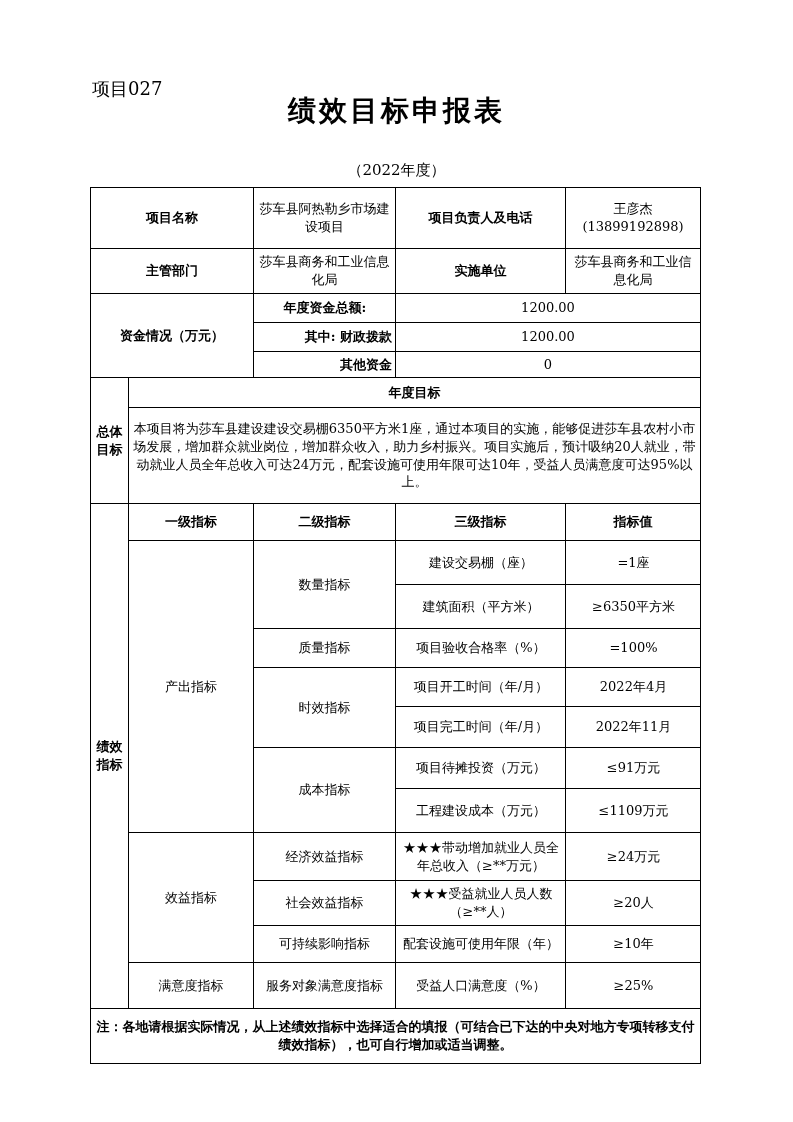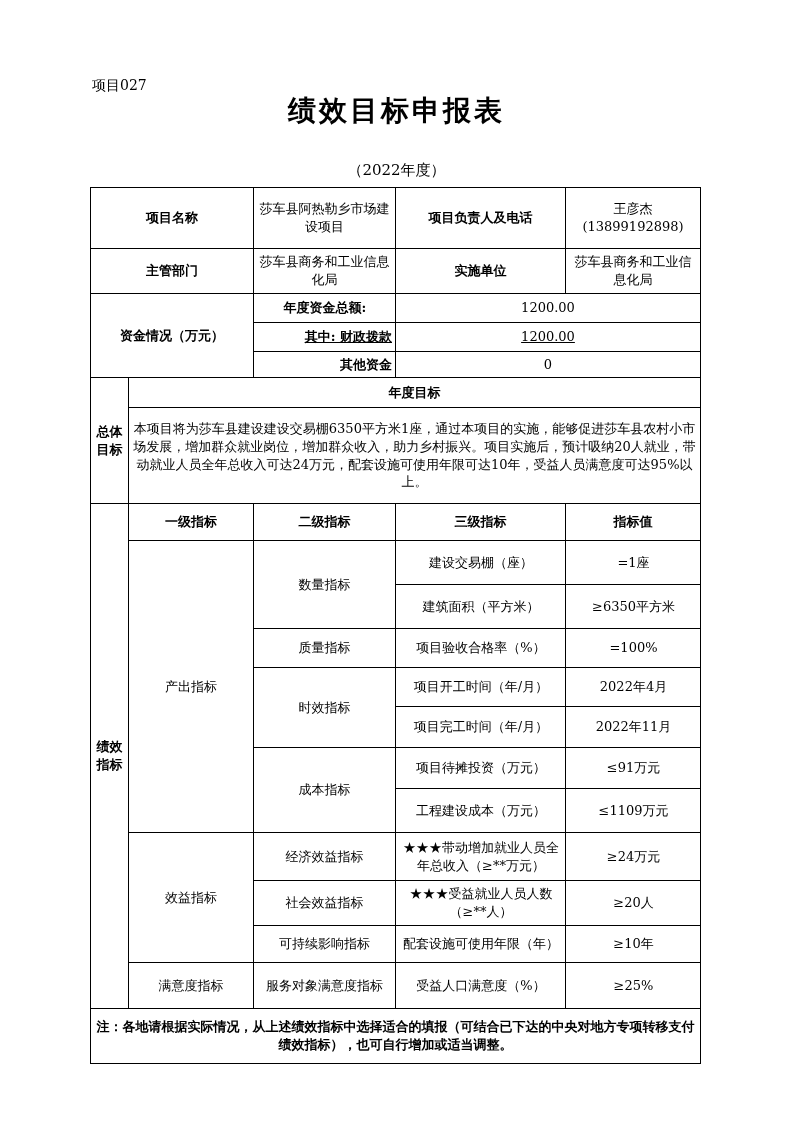--- a/index.html
+++ b/index.html
@@ -11,21 +11,21 @@
     width: 793px;
     height: 1122px;
     position: relative;
     font-family: "DejaVu Serif", "Liberation Serif", serif;
     color: #000000;
   }
   .doc-label {
     position: absolute;
     left: 92px;
     top: 77px;
-    font-size: 14px;
+    font-size: 18px;
   }
   .doc-title {
     position: absolute;
     left: 0;
     top: 92px;
     width: 100%;
     text-align: center;
     font-size: 28px;
     font-weight: bold;
     letter-spacing: 3px;
@@ -56,21 +56,21 @@
     overflow: hidden;
     word-break: break-all;
   }
   .b { font-weight: bold; }
   .al { text-align: center; padding-left: 5px !important; }
   .ar { text-align: right !important; padding-right: 3px !important; }
   
   .r1  { height: 61px; }
   .r2  { height: 45px; padding-left: 28px; }
   .r3  { height: 29px; }
-  .r4  { height: 29px; text-decoration: underline; }
+  .r4  { height: 29px; }
   .r5  { height: 26px; }
   .r6  { height: 30px; }
   .r7  { height: 96px; }
   .r8  { height: 37px; }
   .r9  { height: 44px; }
   .r10 { height: 44px; padding-left: 8px; }
   .r11 { height: 39px; }
   .r12 { height: 39px; }
   .r13 { height: 41px; }
   .r14 { height: 41px; }

